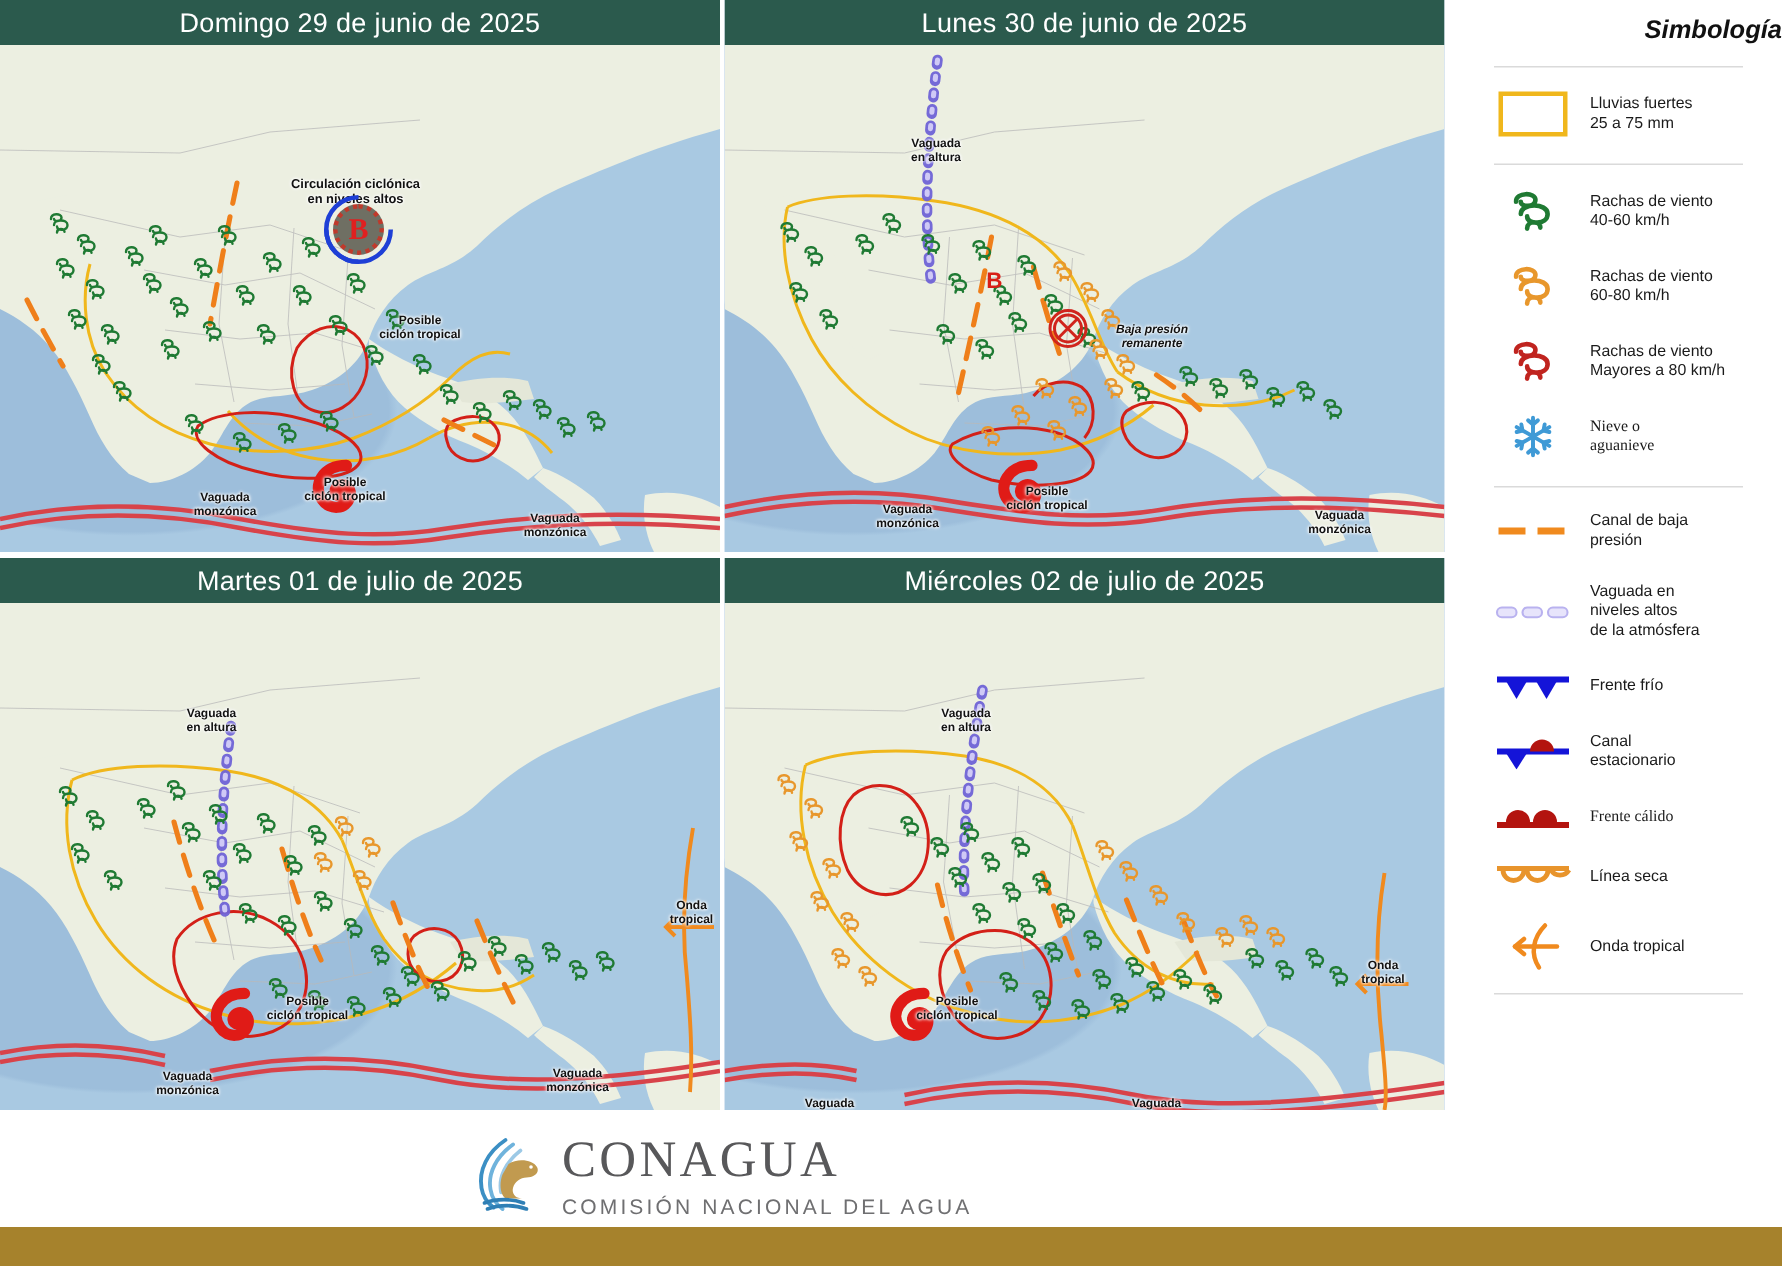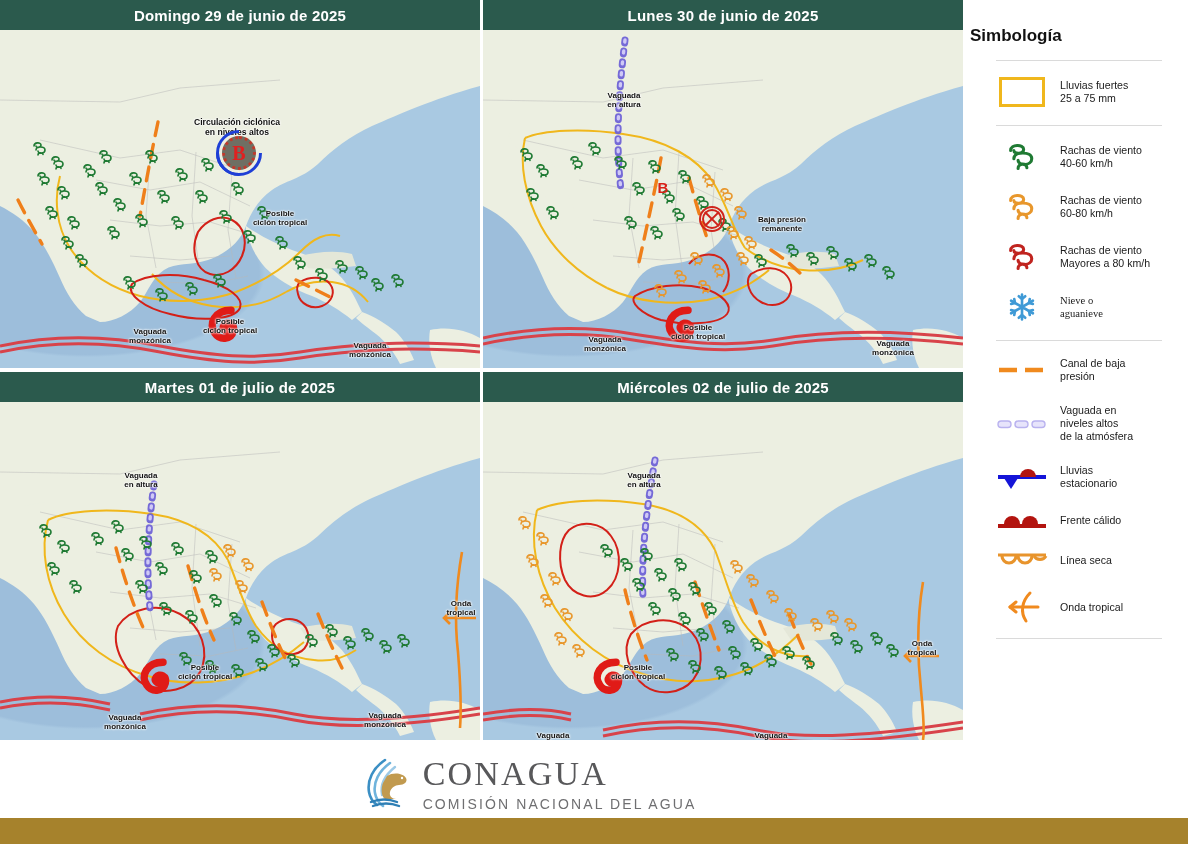--- a/index.html
+++ b/index.html
@@ -16,21 +16,21 @@
   .maps-area{width:963px;height:844px;position:relative;background:#fff;}
   .maps-grid{
     position:absolute;left:0;top:0;width:963px;height:740px;
     display:grid;grid-template-columns:480px 480px;grid-template-rows:368px 368px;
     column-gap:3px;row-gap:4px;
   }
   .panel{position:relative;overflow:hidden;background:#cfe0ef;}
   .panel-header{
     height:30px;background:#2b5a4d;color:#fff;
     display:flex;align-items:center;justify-content:center;
-    font-size:15px;font-weight:bold;letter-spacing:.2px;
+    font-size:18px;font-weight:normal;letter-spacing:.2px;
     position:relative;z-index:40;text-align:right;
   }
   .panel-map{position:absolute;left:0;top:30px;right:0;bottom:0;overflow:hidden;}
 
   
   .basemap{position:absolute;inset:0;background:
      radial-gradient(ellipse 60% 40% at 18% 72%, #9dbedb 0%, #9dbedb 60%, rgba(157,190,219,0) 62%),
      linear-gradient(#a9c9e2,#a9c9e2);
   }
   svg.mapsvg{position:absolute;left:0;top:0;width:100%;height:100%;display:block;}
@@ -71,43 +71,43 @@
   .xsym{position:absolute;width:26px;height:26px;z-index:31;}
   .xsym i{position:absolute;inset:0;border:2.2px solid #d0241c;border-radius:50%;box-sizing:border-box;}
   .xsym i:nth-child(2){inset:3px;}
   .xsym b, .xsym u{position:absolute;left:50%;top:3px;width:2.2px;height:20px;background:#d0241c;transform-origin:50% 50%;}
   .xsym b{transform:translateX(-50%) rotate(45deg);}
   .xsym u{transform:translateX(-50%) rotate(-45deg);}
 
   
   .footer{
     position:absolute;left:0;top:740px;width:963px;height:88px;background:#fff;
-    display:flex;justify-content:center;gap:14px;margin-left:48px;
+    display:flex;justify-content:center;gap:14px;
   }
   .logo-wrap{display:flex;align-items:center;gap:12px;}
   .logo-mark{width:48px;height:52px;position:relative;}
   .logo-text .big{
     font-size:34px;letter-spacing:2.2px;color:#58585a;font-weight:normal;
     font-family:"Liberation Serif",serif;line-height:1;
   }
   .logo-text .small{
     font-size:14px;letter-spacing:2.1px;color:#6f6f71;margin-top:5px;
     font-family:"Liberation Sans",sans-serif;
   }
 
   .goldbar{position:absolute;left:0;top:818px;width:1188px;height:26px;background:#a6822c;}
 
   
   .legend{
     position:absolute;left:967px;top:0;width:221px;height:740px;background:#fff;
     box-sizing:border-box;padding:0 0 0 0;border-left:3px solid #fff;
   }
   .legend-title{
-    text-align:left;font-size:17px;font-weight:bold;color:#111;
-    padding-top:26px;padding-bottom:0;
+    text-align:right;font-size:17px;font-weight:bold;color:#111;
+    padding-top:10px;padding-bottom:0;font-style:italic;
   }
   .leg-sep{height:1px;background:#dadada;margin:14px 26px 10px 26px;}
   .leg-row{display:flex;align-items:center;gap:10px;padding:4px 8px 4px 24px;margin-top:12px;}
   .leg-ico{width:56px;min-width:56px;display:flex;align-items:center;justify-content:center;}
   .leg-lab{font-size:10.6px;color:#1a1a1a;line-height:1.26;}
 
   .box-rain{width:46px;height:30px;border:3.4px solid #f0b71c;background:#fff;box-sizing:border-box;}
   .box-rain.intense{border-color:#a61b17;}
 </style>
 </head>
@@ -344,21 +344,21 @@
           <div class="xsym" style="left:216px;top:176px;">
             <i></i>
               <i></i>
               <b></b>
               <u></u>
           </div>
 
           <div class="ann" style="left:105px;top:62px;width:72px;">Vaguada
 en altura</div>
           <div class="ann" style="left:170px;top:150px;width:20px;color:#d81f16;font-size:15px;text-shadow:none;">B</div>
-          <div class="ann" style="left:254px;top:186px;width:90px;">Baja presión
+          <div class="ann" style="left:240px;top:186px;width:90px;font-style:italic;">Baja presión
 remanente</div>
           <div class="ann" style="left:170px;top:294px;width:90px;">Posible
 ciclón tropical</div>
           <div class="ann" style="left:82px;top:306px;width:80px;">Vaguada
 monzónica</div>
           <div class="ann" style="left:370px;top:310px;width:80px;">Vaguada
 monzónica</div>
         </div>
       </div>
 
@@ -694,38 +694,48 @@
             <rect x="36" y="3" width="13" height="6.5" rx="3.2"></rect>
           </g>
         </svg>
       </div>
       <div class="leg-lab" style="white-space:pre-line;">Vaguada en
 niveles altos
 de la atmósfera</div>
     </div>
     <div class="leg-row">
       <div class="leg-ico">
+        <svg width="52" height="20" viewBox="0 0 52 20">
+          <line x1="2" y1="5" x2="50" y2="5" stroke="#1414d8" stroke-width="4"></line>
+          <polygon points="8,6 22,6 15,18" fill="#1414d8"></polygon>
+          <polygon points="28,6 42,6 35,18" fill="#1414d8"></polygon>
+        </svg>
+      </div>
+      <div class="leg-lab" style="white-space:pre-line;">Frente frío</div>
+    </div>
+    <div class="leg-row">
+      <div class="leg-ico">
         <svg width="52" height="24" viewBox="0 0 52 24">
           <line x1="2" y1="12" x2="50" y2="12" stroke="#1414d8" stroke-width="4"></line>
           <path d="M24 12 a8 8 0 0 1 16 0 z" fill="#b3140f"></path>
           <polygon points="8,13 22,13 15,24" fill="#1414d8"></polygon>
         </svg>
       </div>
-      <div class="leg-lab" style="white-space:pre-line;">Lluvias
+      <div class="leg-lab" style="white-space:pre-line;">Canal
 estacionario</div>
     </div>
     <div class="leg-row">
       <div class="leg-ico">
         <svg width="52" height="20" viewBox="0 0 52 20">
           <path d="M8 14 a8 8 0 0 1 16 0 z" fill="#b3140f"></path>
           <path d="M26 14 a8 8 0 0 1 16 0 z" fill="#b3140f"></path>
           <line x1="2" y1="16" x2="50" y2="16" stroke="#b3140f" stroke-width="4"></line>
         </svg>
       </div>
-      <div class="leg-lab" style="white-space:pre-line;">Frente cálido</div>
+      <div class="leg-lab" style="white-space:pre-line;font-family:Liberation Serif, serif;">Frente cálido</div>
     </div>
     <div class="leg-row">
       <div class="leg-ico">
         <svg width="52" height="20" viewBox="0 0 52 20">
           <line x1="2" y1="5" x2="50" y2="5" stroke="#e8942c" stroke-width="3.2"></line>
           <path d="M6 6 a7 7 0 0 0 14 0" fill="none" stroke="#e8942c" stroke-width="3.2"></path>
           <path d="M22 6 a7 7 0 0 0 14 0" fill="none" stroke="#e8942c" stroke-width="3.2"></path>
           <path d="M38 6 a7 7 0 0 0 12 0" fill="none" stroke="#e8942c" stroke-width="3.2"></path>
         </svg>
       </div>

